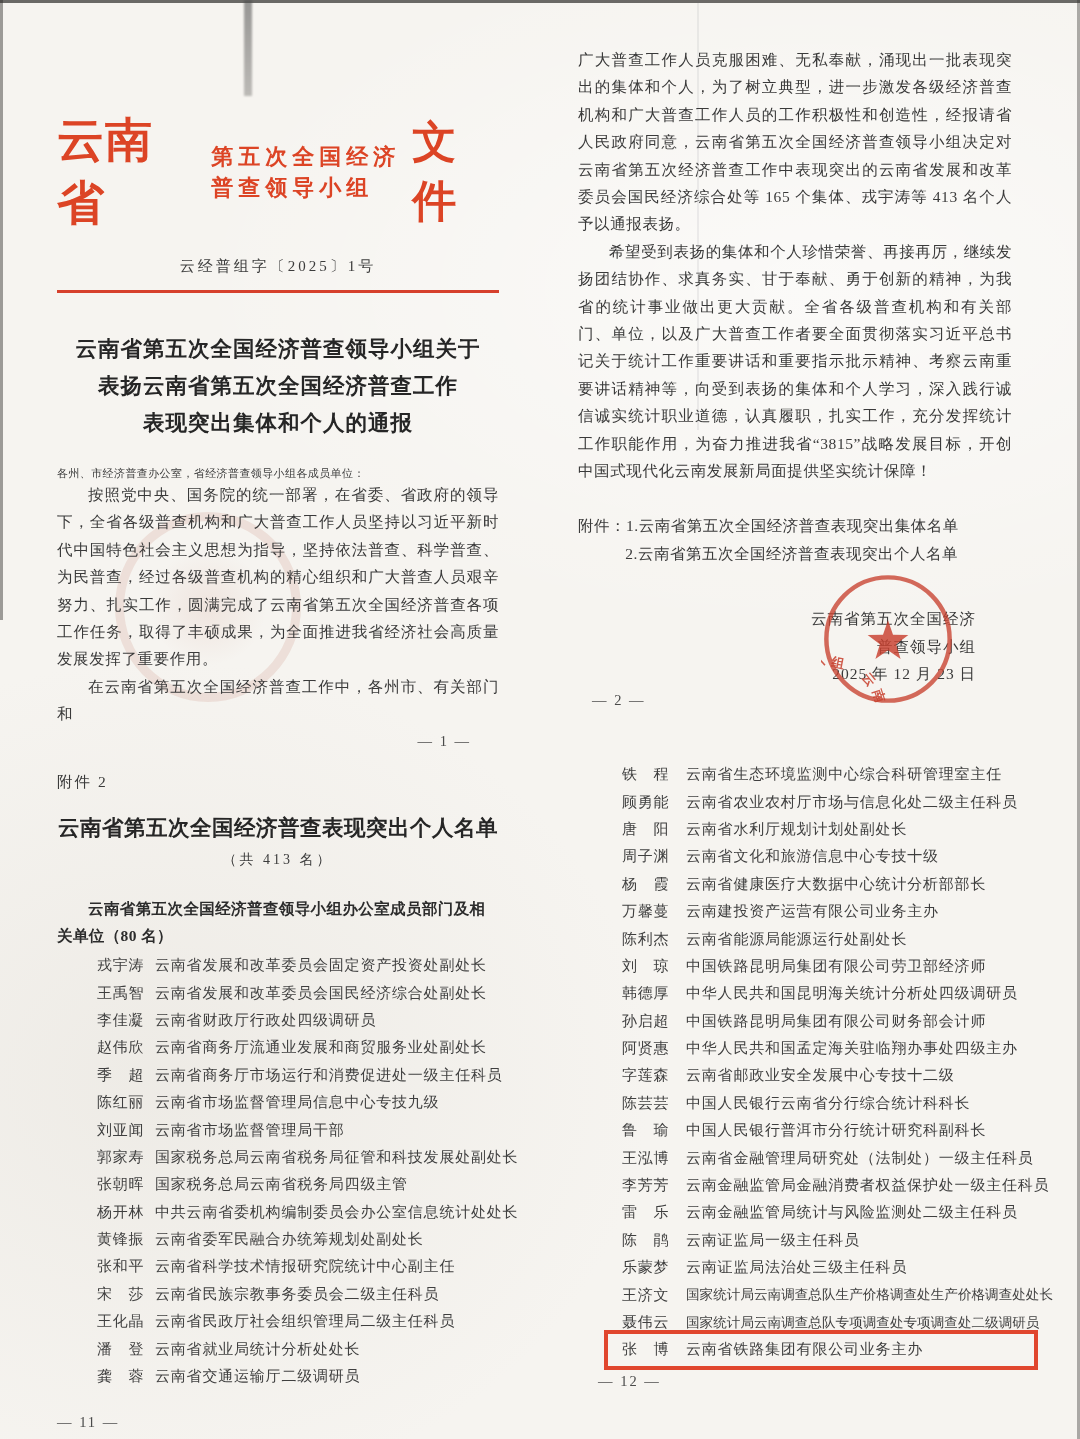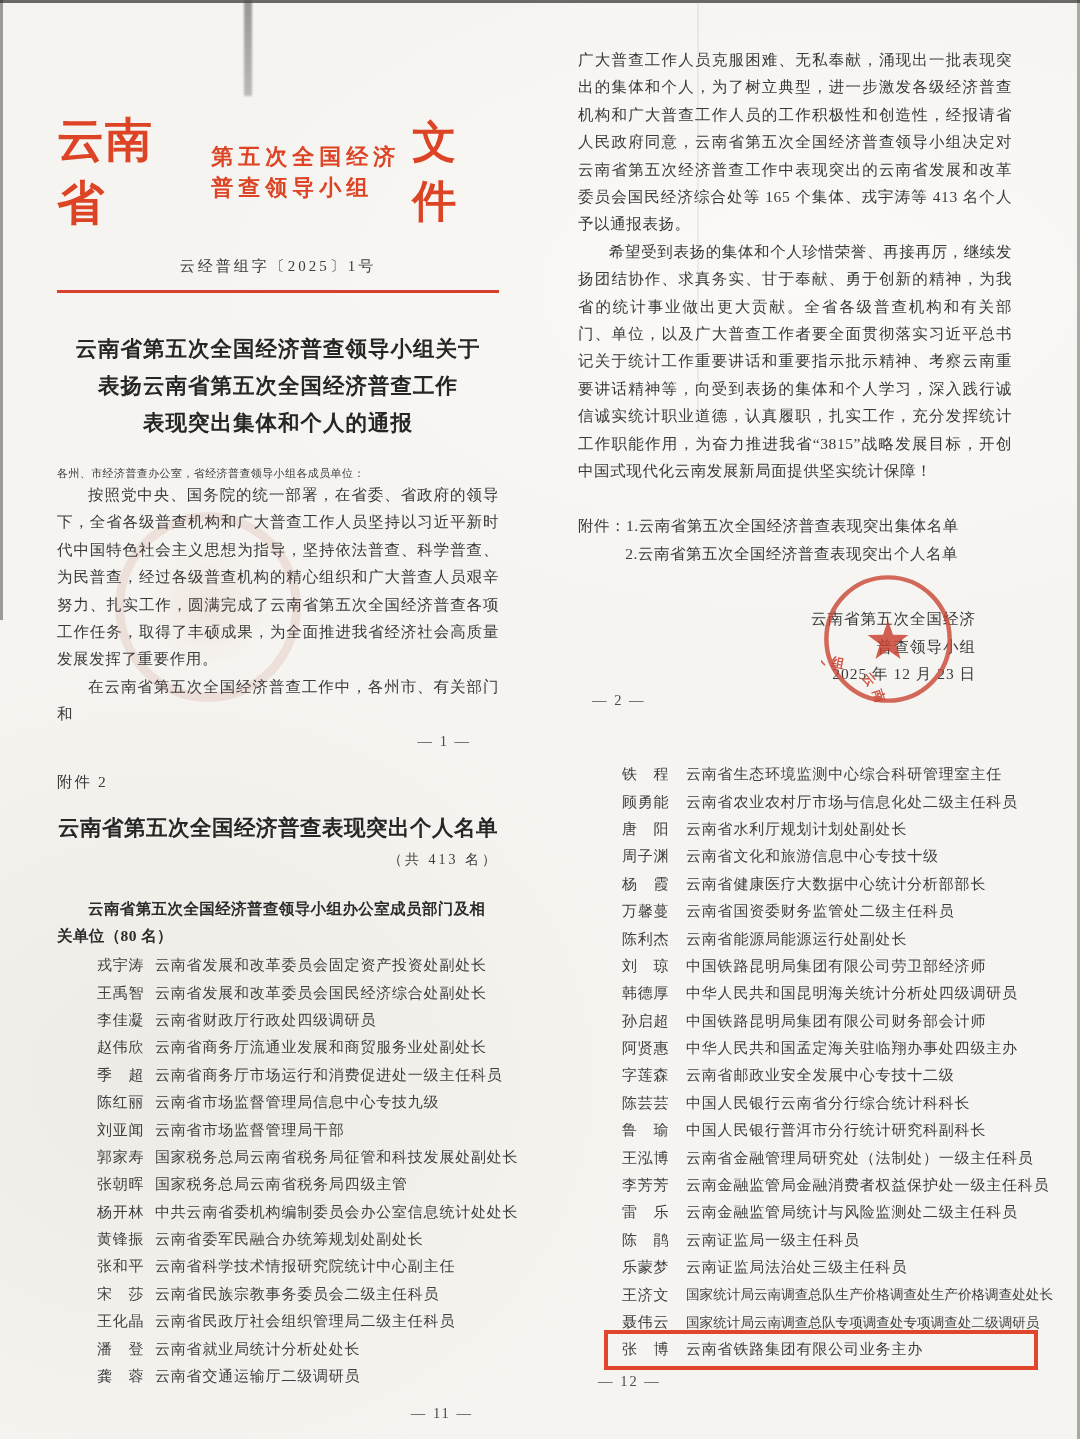--- a/index.html
+++ b/index.html
@@ -44,30 +44,30 @@
   #p2 .para.first{text-indent:0;}
   .attach{margin-top:27px;font-size:15.5px;line-height:28.5px;letter-spacing:.5px;}
   .attach .l2{padding-left:3.05em;}
   .sign{position:absolute;left:208px;top:559px;width:190px;text-align:right;font-size:15.5px;line-height:27.5px;color:#3a3a3a;letter-spacing:1px;}
   .seal{position:absolute;left:243px;top:526px;width:134px;height:134px;pointer-events:none;}
   #p2 .pageno{position:absolute;left:14px;top:646px;}
 
   
   .attach-label{font-size:15.5px;margin-top:4px;letter-spacing:2px;}
   .roster-title{margin-top:20px;text-align:center;font-weight:700;font-size:21.5px;color:#262626;letter-spacing:.5px;}
-  .roster-sub{text-align:right;font-size:14px;margin-top:9px;letter-spacing:3px;color:#3c3c3c;}
+  .roster-sub{text-align:center;font-size:14px;margin-top:9px;letter-spacing:3px;color:#3c3c3c;}
   .roster-sec{margin-top:26px;font-weight:700;font-size:15.5px;line-height:27px;letter-spacing:.4px;color:#2c2c2c;}
   .roster-sec .s1{text-indent:2em;}
   .roster{margin-top:3px;padding-left:40px;}
   .row{display:flex;height:27.4px;align-items:center;font-size:15px;letter-spacing:.8px;color:#3f3f3f;position:relative;white-space:nowrap;}
   .row .nm{width:58px;flex:none;}
   .row .tt{flex:1;}
   .row.long .tt{font-size:13.6px;letter-spacing:0;}
   .row.highlight::before{content:'';position:absolute;left:-18px;right:22px;top:-6px;bottom:-6px;border:4px solid #e0462e;}
-  #p3 .pageno{text-align:right;padding-right:26px;margin-top:15px;}
+  #p3 .pageno{text-align:left;padding-right:26px;margin-top:24px;}
   #p4 .roster{padding-left:44px;font-family:Liberation Mono, monospace;}
   #p4 .row .nm{width:64px;}
   #p4 .pageno{padding-left:20px;margin-top:9px;}
 </style>
 </head>
 <body>
 
 <div class="edge-top"></div>
 <div class="edge-left"></div>
 <div class="edge-right"></div>
@@ -238,21 +238,21 @@
         <span class="tt">云南省文化和旅游信息中心专技十级</span>
       </div>
 
       <div class="row">
         <span class="nm">杨　霞</span>
         <span class="tt">云南省健康医疗大数据中心统计分析部部长</span>
       </div>
 
       <div class="row">
         <span class="nm">万馨蔓</span>
-        <span class="tt">云南省国资委财务监管处二级主任科员</span>
+        <span class="tt">云南建投资产运营有限公司业务主办</span>
       </div>
 
       <div class="row">
         <span class="nm">陈利杰</span>
         <span class="tt">云南省能源局能源运行处副处长</span>
       </div>
 
       <div class="row">
         <span class="nm">刘　琼</span>
         <span class="tt">中国铁路昆明局集团有限公司劳卫部经济师</span>

